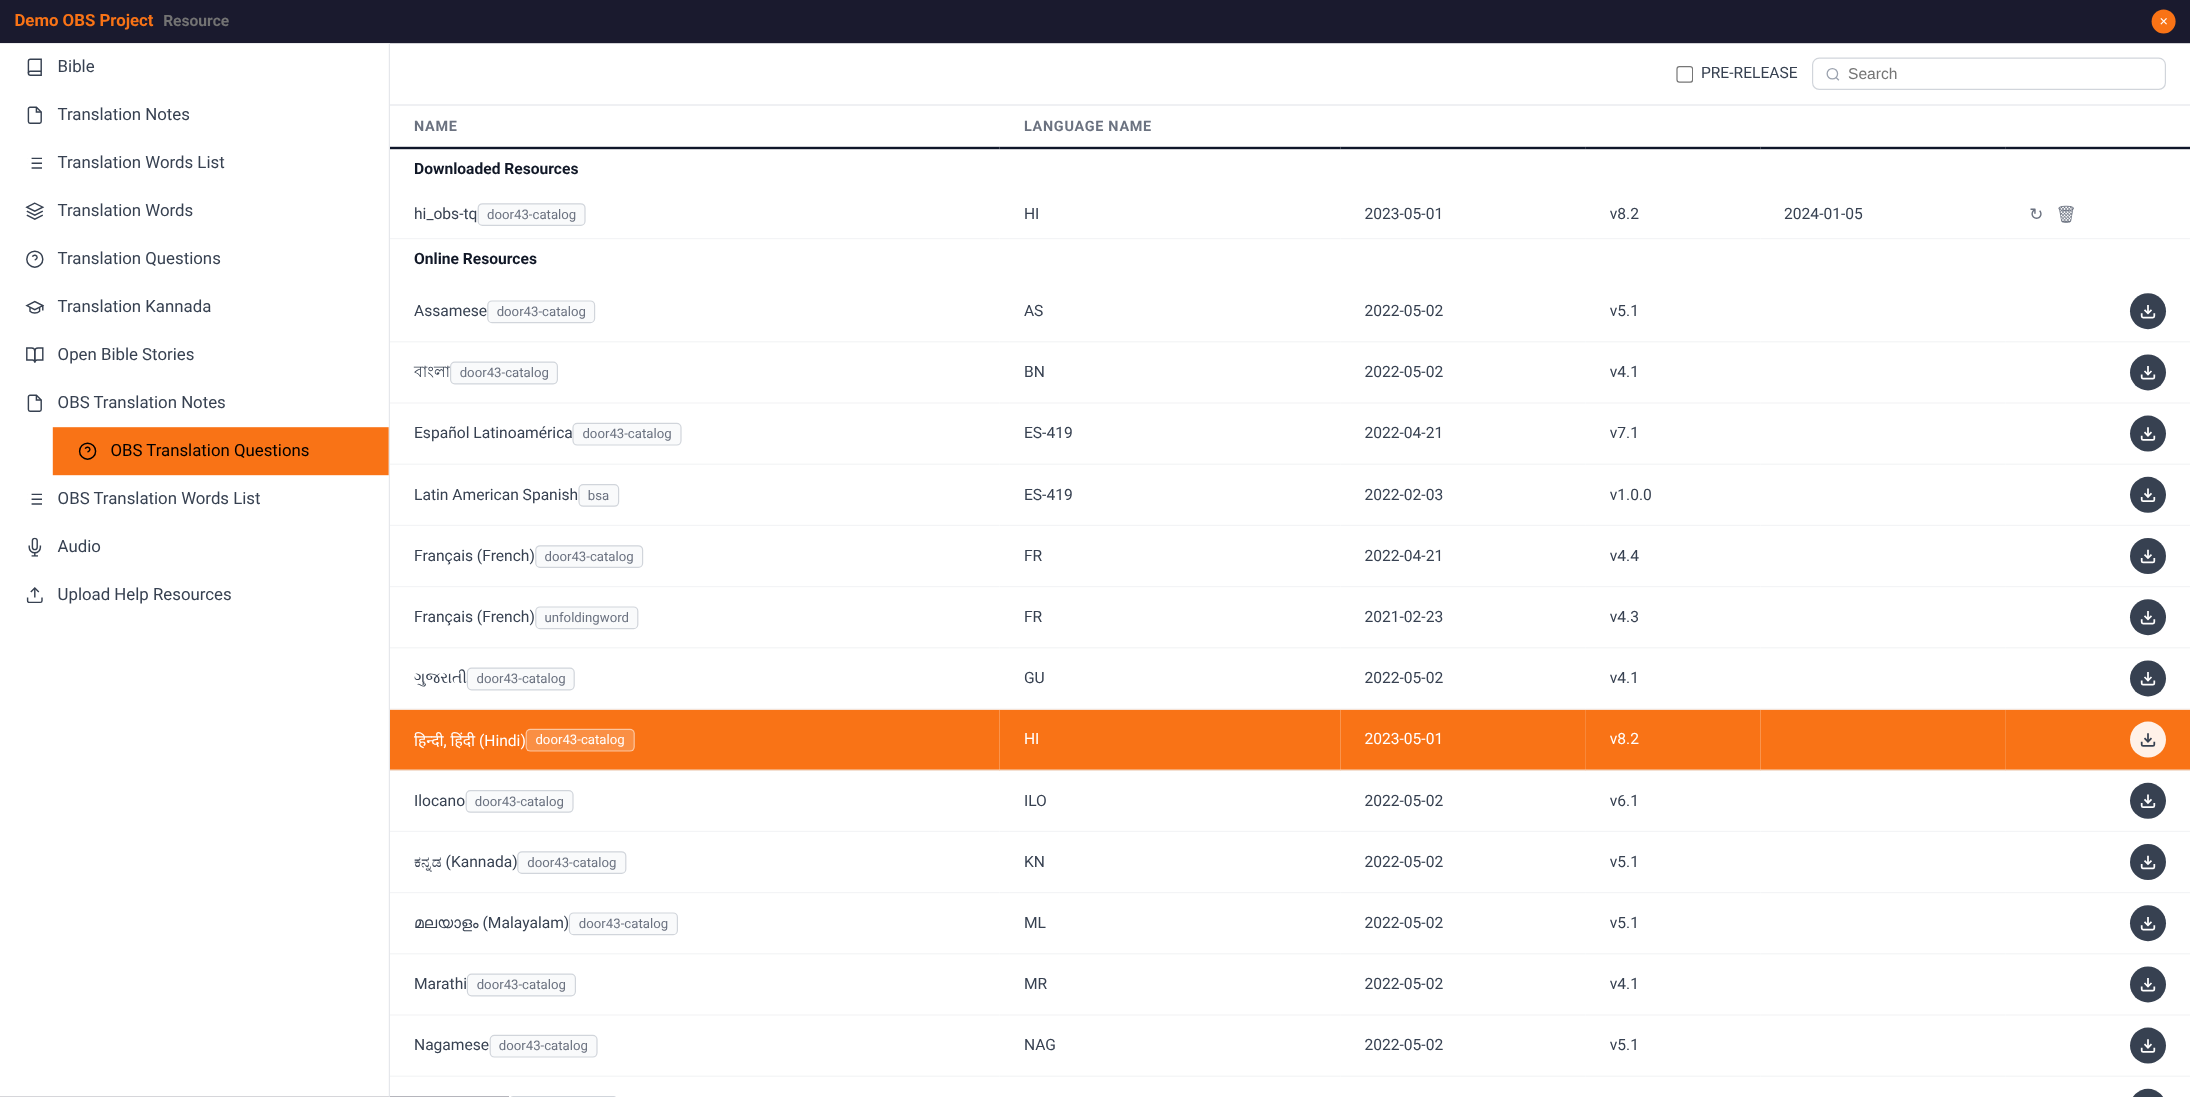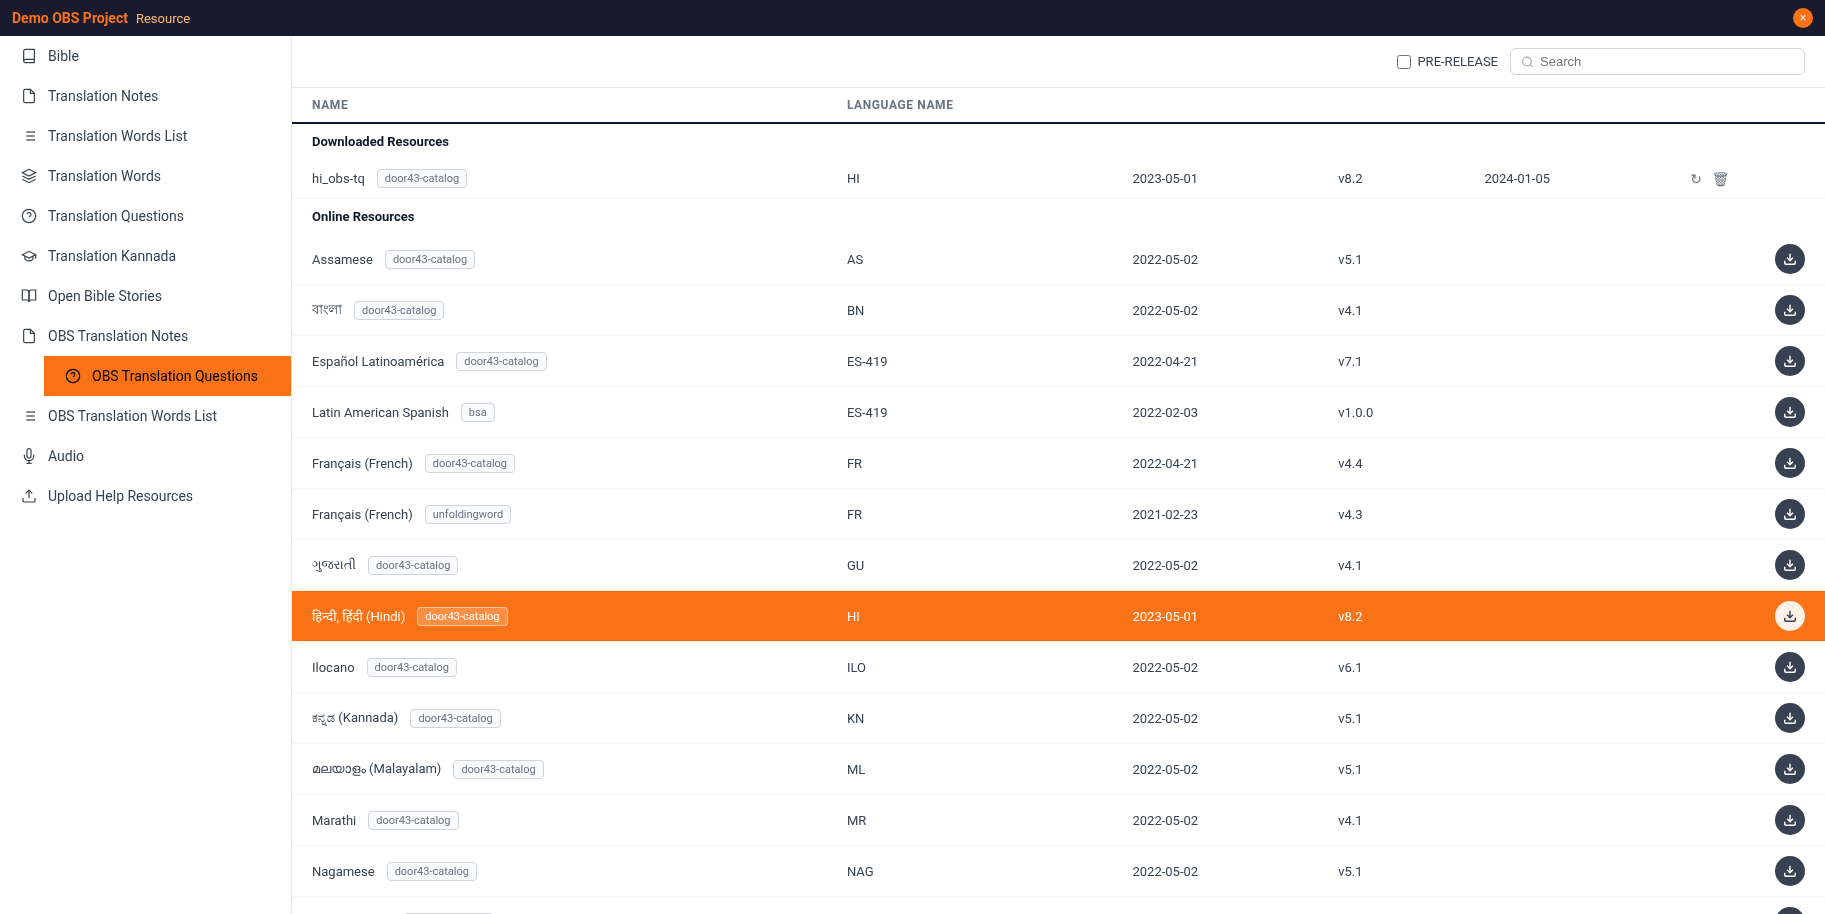--- a/index.html
+++ b/index.html
@@ -23,23 +23,23 @@
       flex-shrink: 0;
     }
 
     .title-bar-left {
       display: flex;
       align-items: center;
       gap: 8px;
     }
 
     .title-bar-title {
-      color: #fdba74;
+      color: #737373;
       font-size: 13px;
-      font-weight: 400;
+      font-weight: 700;
       text-align: center;
     }
 
     .title-bar-logo {
       color: #f97316;
       font-size: 14px;
       font-weight: bold;
     }
 
     .close-btn {
@@ -57,21 +57,21 @@
     }
 
     .main-content {
       display: flex;
       flex: 1;
       overflow: hidden;
     }
 
     
     .sidebar {
-      width: 292px;
+      width: 325px;
       background: #fff;
       border-right: 1px solid #e5e7eb;
       display: flex;
       flex-direction: column;
       flex-shrink: 0;
       overflow-y: auto;
     }
 
     .sidebar-item {
       display: flex;
@@ -197,21 +197,21 @@
 
     td {
       padding: 10px 20px;
       font-size: 13px;
       color: #374151;
     }
 
     .resource-name {
       display: flex;
       align-items: center;
-      gap: 12px;
+      gap: 0;
     }
 
     .tag {
       display: inline-block;
       padding: 2px 7px;
       border-radius: 4px;
       font-size: 11px;
       border: 1px solid #d1d5db;
       color: #6b7280;
       background: #f9fafb;

